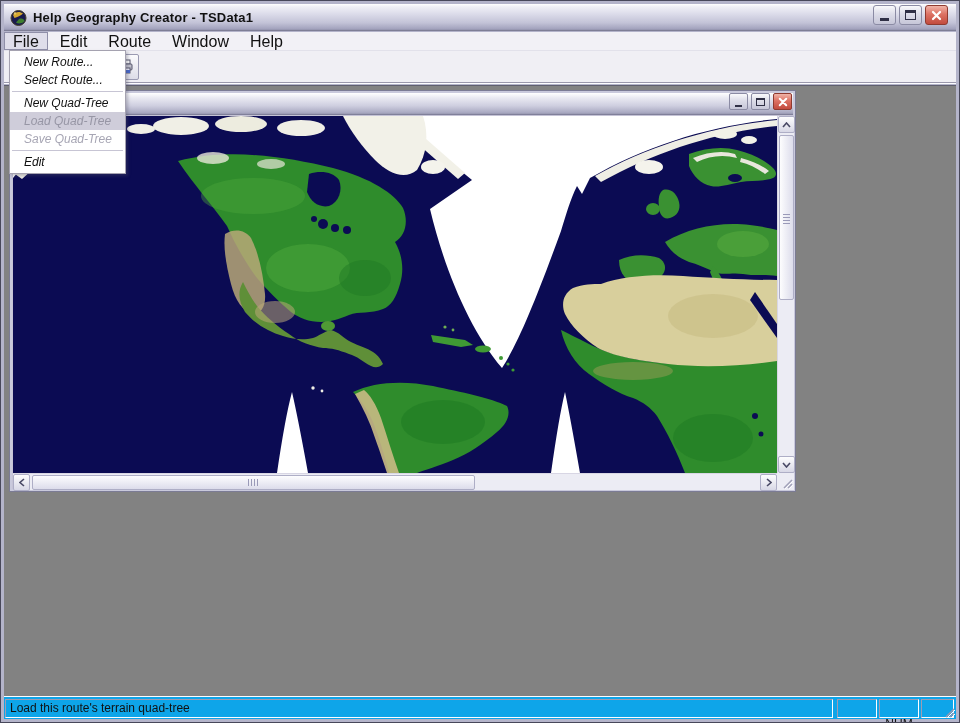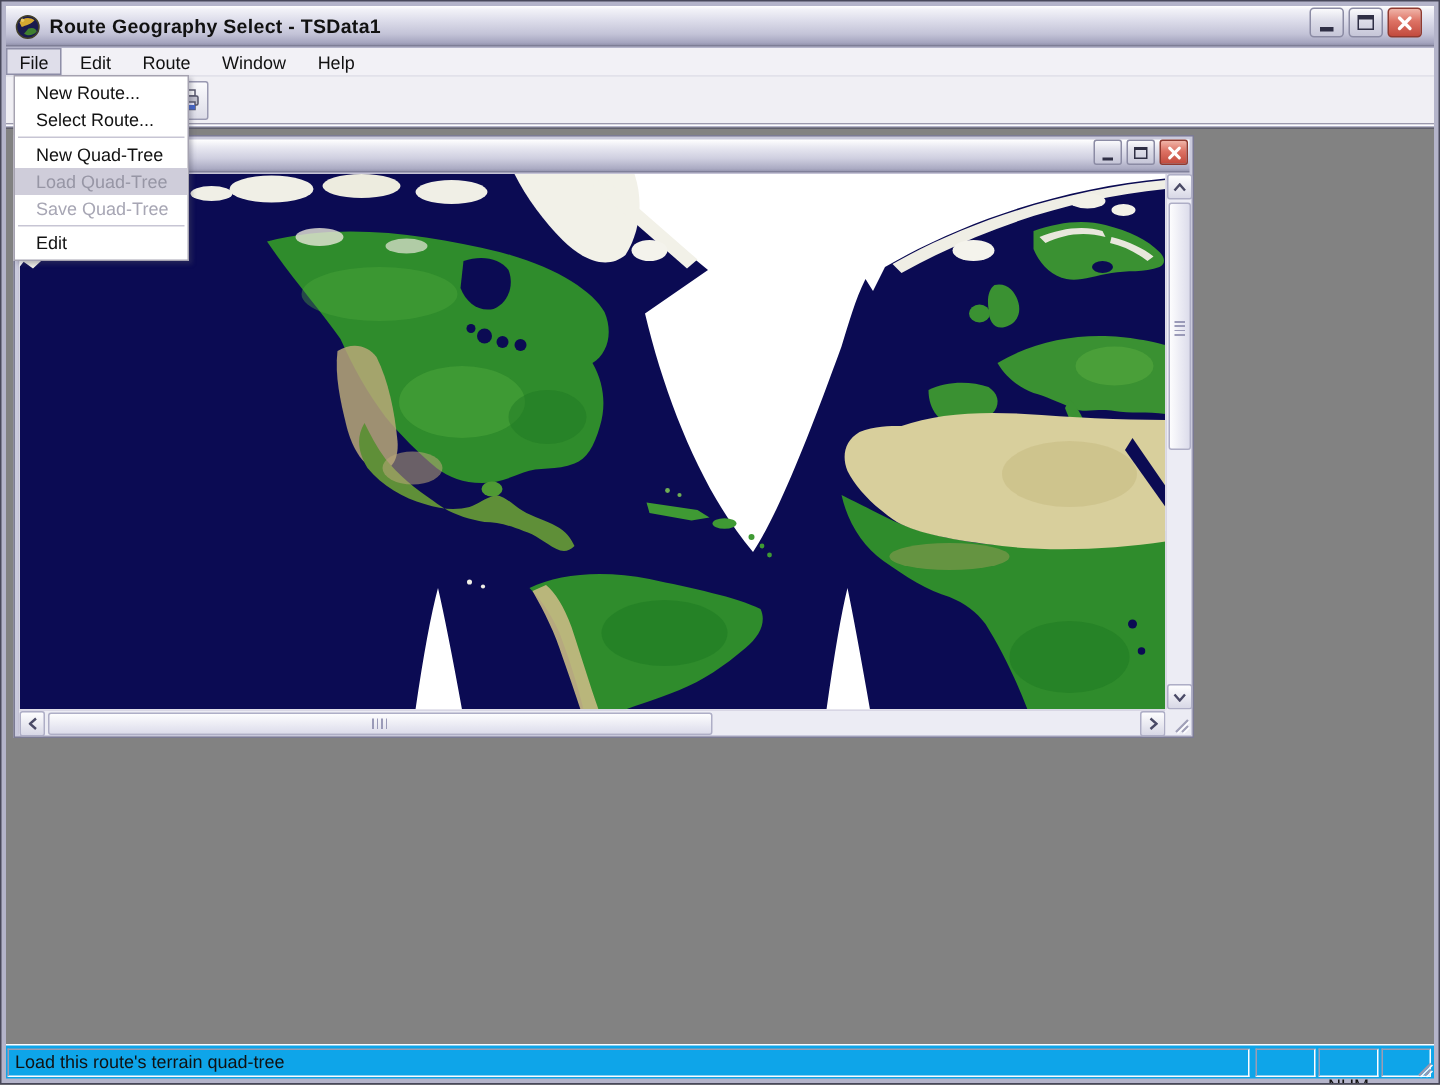--- a/index.html
+++ b/index.html
@@ -11,21 +11,21 @@
     border-bottom:1px solid #7e7e96;display:flex;align-items:center;padding:0 6px;}
   .titlebar .title{font-size:13px;font-weight:bold;color:#111;margin-left:6px;letter-spacing:.2px;}
   .winbtns{position:absolute;right:11px;top:4px;display:flex;gap:3px;}
   .wbtn{width:23px;height:20px;border:1px solid #8b8ba4;border-radius:3px;
     background:linear-gradient(180deg,#fafafc,#dcdce8 45%,#c6c6d8);display:flex;align-items:center;justify-content:center;}
   .wbtn.close{background:linear-gradient(180deg,#f0b4a8,#dd7264 45%,#c24b3e);border-color:#8f3a30;}
   .glyph-min{width:9px;height:3px;background:#2f2f45;margin-top:9px;}
   .glyph-max{width:11px;height:10px;border:1px solid #2f2f45;border-top:3px solid #2f2f45;background:transparent;}
   
   .menubar{position:absolute;left:3px;top:31px;right:3px;height:19px;background:#f2f1f6;
-    display:flex;align-items:stretch;font-size:12px;color:#111;border-bottom:1px solid #e2e1ea;}
+    display:flex;align-items:stretch;font-size:16px;color:#111;border-bottom:1px solid #e2e1ea;}
   .menuitem{padding:2px 9px 0 12px;display:flex;align-items:center;}
   .menuitem.open{background:#dfdeea;border:1px solid #8f8fa8;padding:1px 8px 0 8px;}
   
   .toolbar{position:absolute;left:3px;top:50px;right:3px;height:32px;background:#f0eff4;
     border-bottom:1px solid #9a98ac;}
   .toolbar:after{content:"";position:absolute;left:0;right:0;bottom:-2px;height:1px;background:#fdfdff;}
   .tbtn{position:absolute;left:108px;top:3px;width:27px;height:26px;border:1px solid #9a9ab2;border-radius:2px;
     background:linear-gradient(180deg,#fbfbfd,#dddde8);display:flex;align-items:center;justify-content:center;}
   
   .mdi{position:absolute;left:3px;top:84px;right:3px;bottom:26px;background:#828282;border-top:1px solid #5f5f6e;}
@@ -54,21 +54,21 @@
     background:linear-gradient(90deg,#fdfdfe,#dcdceb);display:flex;align-items:center;justify-content:center;}
   .hthumb{position:absolute;top:1px;left:19px;width:443px;height:15px;border:1px solid #aeaec6;border-radius:2px;
     background:linear-gradient(180deg,#fdfdfe,#dcdceb);display:flex;align-items:center;justify-content:center;}
   .hgrip{width:12px;height:7px;background:repeating-linear-gradient(90deg,#9a9ab8 0 1px,transparent 1px 3px);}
   .vgrip{width:7px;height:12px;background:repeating-linear-gradient(0deg,#9a9ab8 0 1px,transparent 1px 3px);}
   .corner{position:absolute;right:0;bottom:0;width:17px;height:17px;background:#ececf4;display:flex;align-items:flex-end;justify-content:flex-end;}
   .chev{display:block;}
   
   .popup{position:absolute;left:8px;top:49px;width:117px;background:#fff;border:1px solid #a5a2b0;
     box-shadow:2px 2px 3px rgba(80,80,100,.35);z-index:50;padding:2px 0;font-size:12px;}
-  .pitem{height:18px;line-height:18px;padding-left:14px;color:#111;white-space:nowrap;}
+  .pitem{height:18px;line-height:18px;padding-left:14px;color:#111;white-space:nowrap;font-style:italic;}
   .pitem.disabled{color:#a7a6b4;}
   .pitem.disabled.hl{background:#cfcdda;color:#9796a5;}
   .psep{height:1px;background:#c7c5d4;margin:2px 2px;}
   
   .statusbar{position:absolute;left:3px;right:3px;bottom:3px;height:23px;background:#0ea5e9;border-top:1px solid #fdfdff;font-size:12px;color:#111;}
   .msgpane{position:absolute;left:1px;top:2px;width:828px;height:19px;border:1px solid;border-color:#9e9cb2 #fdfdff #fdfdff #9e9cb2;
     padding:1px 0 0 4px;white-space:nowrap;overflow:hidden;}
   .spane{position:absolute;top:2px;height:19px;border:1px solid;border-color:#9e9cb2 #fdfdff #fdfdff #9e9cb2;text-align:center;padding-top:17px;}
   .spane.p1{left:833px;width:40px;}
   .spane.p2{left:875px;width:40px;}
@@ -80,21 +80,21 @@
 
 <div class="window">
 
   <div class="titlebar">
     <svg width="17" height="17" viewBox="0 0 17 17">
       <circle cx="8.5" cy="9" r="7.5" fill="#1a1a4e" stroke="#44402a" stroke-width="1"></circle>
       <path d="M3,6 C5,2.5 10,2 13,4.5 C11,7 7,8 4.5,9 Z" fill="#d4a830"></path>
       <path d="M9,10 C12,9 14,10 14.5,12 C12,15 8,15 6,13.5 Z" fill="#3f7f2f"></path>
       <circle cx="5" cy="4.5" r="1.2" fill="#e8c860"></circle>
     </svg>
-    <span class="title">Route Geography Select - TSData1</span>
+    <span class="title">Help Geography Creator - TSData1</span>
   </div>
   <div class="winbtns">
     <div class="wbtn">
         <span class="glyph-min"></span>
       </div>
     <div class="wbtn">
         <span class="glyph-max"></span>
       </div>
     <div class="wbtn close">
       <svg width="13" height="13" viewBox="0 0 13 13">

